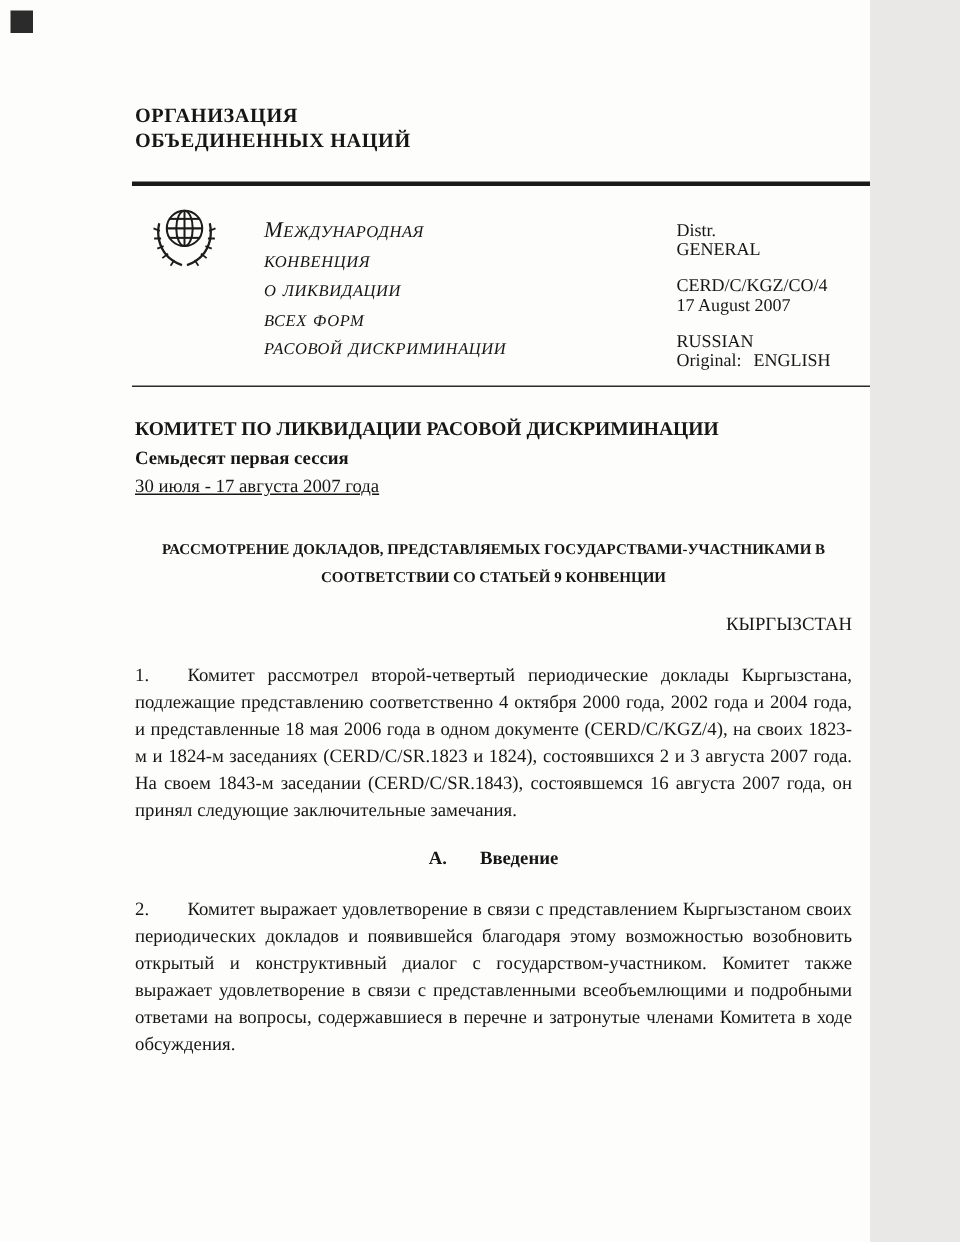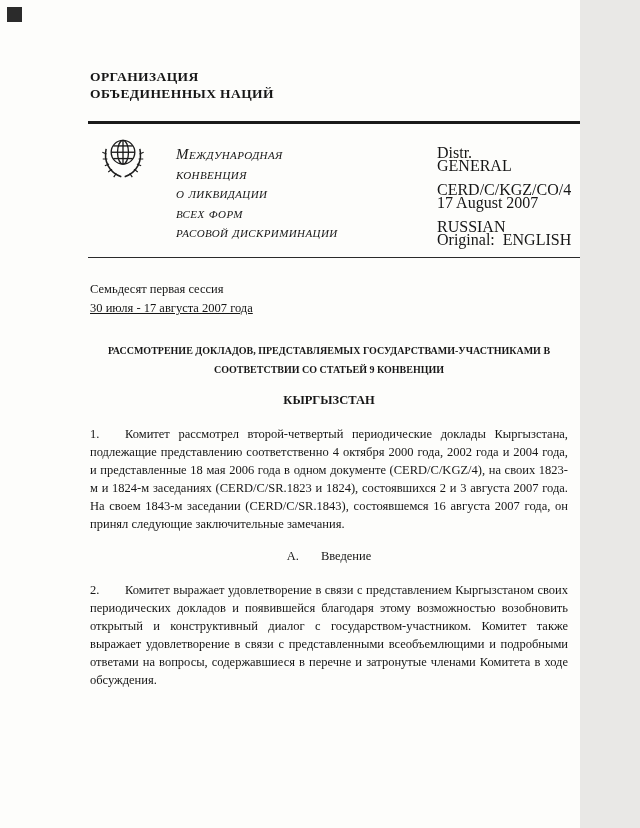--- a/index.html
+++ b/index.html
@@ -34,48 +34,48 @@
     position: absolute; left: 88px; top: 121px;
     width: 504px; height: 3px; background: #1a1a1a;
   }
   .emblem { position: absolute; left: 96px; top: 132px; }
   .convention {
     position: absolute; left: 176px; top: 145px;
     font-style: italic; font-variant: small-caps;
     font-size: 15px; line-height: 19.5px; letter-spacing: .4px;
   }
   .distr {
-    position: absolute; left: 437px; top: 147px;
-    font-size: 16px; line-height: 12.5px;
+    position: absolute; left: 451px; top: 147px;
+    font-size: 12px; line-height: 12.5px;
   }
   .distr .gap { height: 12px; }
   .orig-val { margin-left: 8px; }
   .rule-thin {
     position: absolute; left: 88px; top: 257px;
     width: 504px; height: 1px; background: #2a2a2a;
   }
   .flow {
     position: absolute; left: 90px; top: 278px;
     width: 478px; font-size: 12.5px; line-height: 18px;
   }
   .committee { font-weight: bold; font-size: 13px; line-height: 16px; }
-  .session   { font-weight: normal; margin-top: 2px; }
+  .session   { font-weight: bold; margin-top: 2px; }
   .dates     { margin-top: 1px; text-decoration: underline; }
   .main-title {
     margin-top: 24px; font-weight: bold; text-align: center;
     font-size: 10px; line-height: 19px;
   }
   .subtitle {
     margin-top: 12px; font-weight: bold; text-align: center;
     max-width: 360px; margin-left: auto; margin-right: auto;
   }
-  .country { margin-top: 12px; font-weight: bold; text-align: center; }
+  .country { margin-top: 12px; font-weight: normal; text-align: right; }
   .para { margin: 0; margin-top: 16px; text-align: justify; }
   .pnum { display: inline-block; width: 35px; }
-  .sec-heading { margin-top: 14px; text-align: center; font-weight: normal; }
+  .sec-heading { margin-top: 14px; text-align: center; font-weight: bold; }
   .sec-title { margin-left: 22px; }
 </style>
 </head>
 <body>
 
 <div class="page">
 
   <div class="corner-artifact"></div>
 
   <div class="org">
@@ -123,20 +123,21 @@
     <div>RUSSIAN</div>
     <div>
       <span>Original:</span><span class="orig-val">ENGLISH</span>
     </div>
   </div>
 
   <div class="rule-thin"></div>
 
   <div class="flow">
 
+    <div class="committee">КОМИТЕТ ПО ЛИКВИДАЦИИ РАСОВОЙ ДИСКРИМИНАЦИИ</div>
     <div class="session">Семьдесят первая сессия</div>
     <div class="dates">30 июля - 17 августа 2007 года</div>
 
     <div class="main-title">РАССМОТРЕНИЕ ДОКЛАДОВ, ПРЕДСТАВЛЯЕМЫХ ГОСУДАРСТВАМИ-УЧАСТНИКАМИ В СООТВЕТСТВИИ СО СТАТЬЕЙ 9 КОНВЕНЦИИ</div>
 
 
     <div class="country">КЫРГЫЗСТАН</div>
 
     <p class="para">
       <span class="pnum">1.</span><span>Комитет рассмотрел второй-четвертый периодические доклады Кыргызстана, подлежащие представлению соответственно 4 октября 2000 года, 2002 года и 2004 года, и представленные 18 мая 2006 года в одном документе (CERD/C/KGZ/4), на своих 1823-м и 1824-м заседаниях (CERD/C/SR.1823 и 1824), состоявшихся 2 и 3 августа 2007 года.  На своем 1843-м заседании (CERD/C/SR.1843), состоявшемся 16 августа 2007 года, он принял следующие заключительные замечания.</span>

